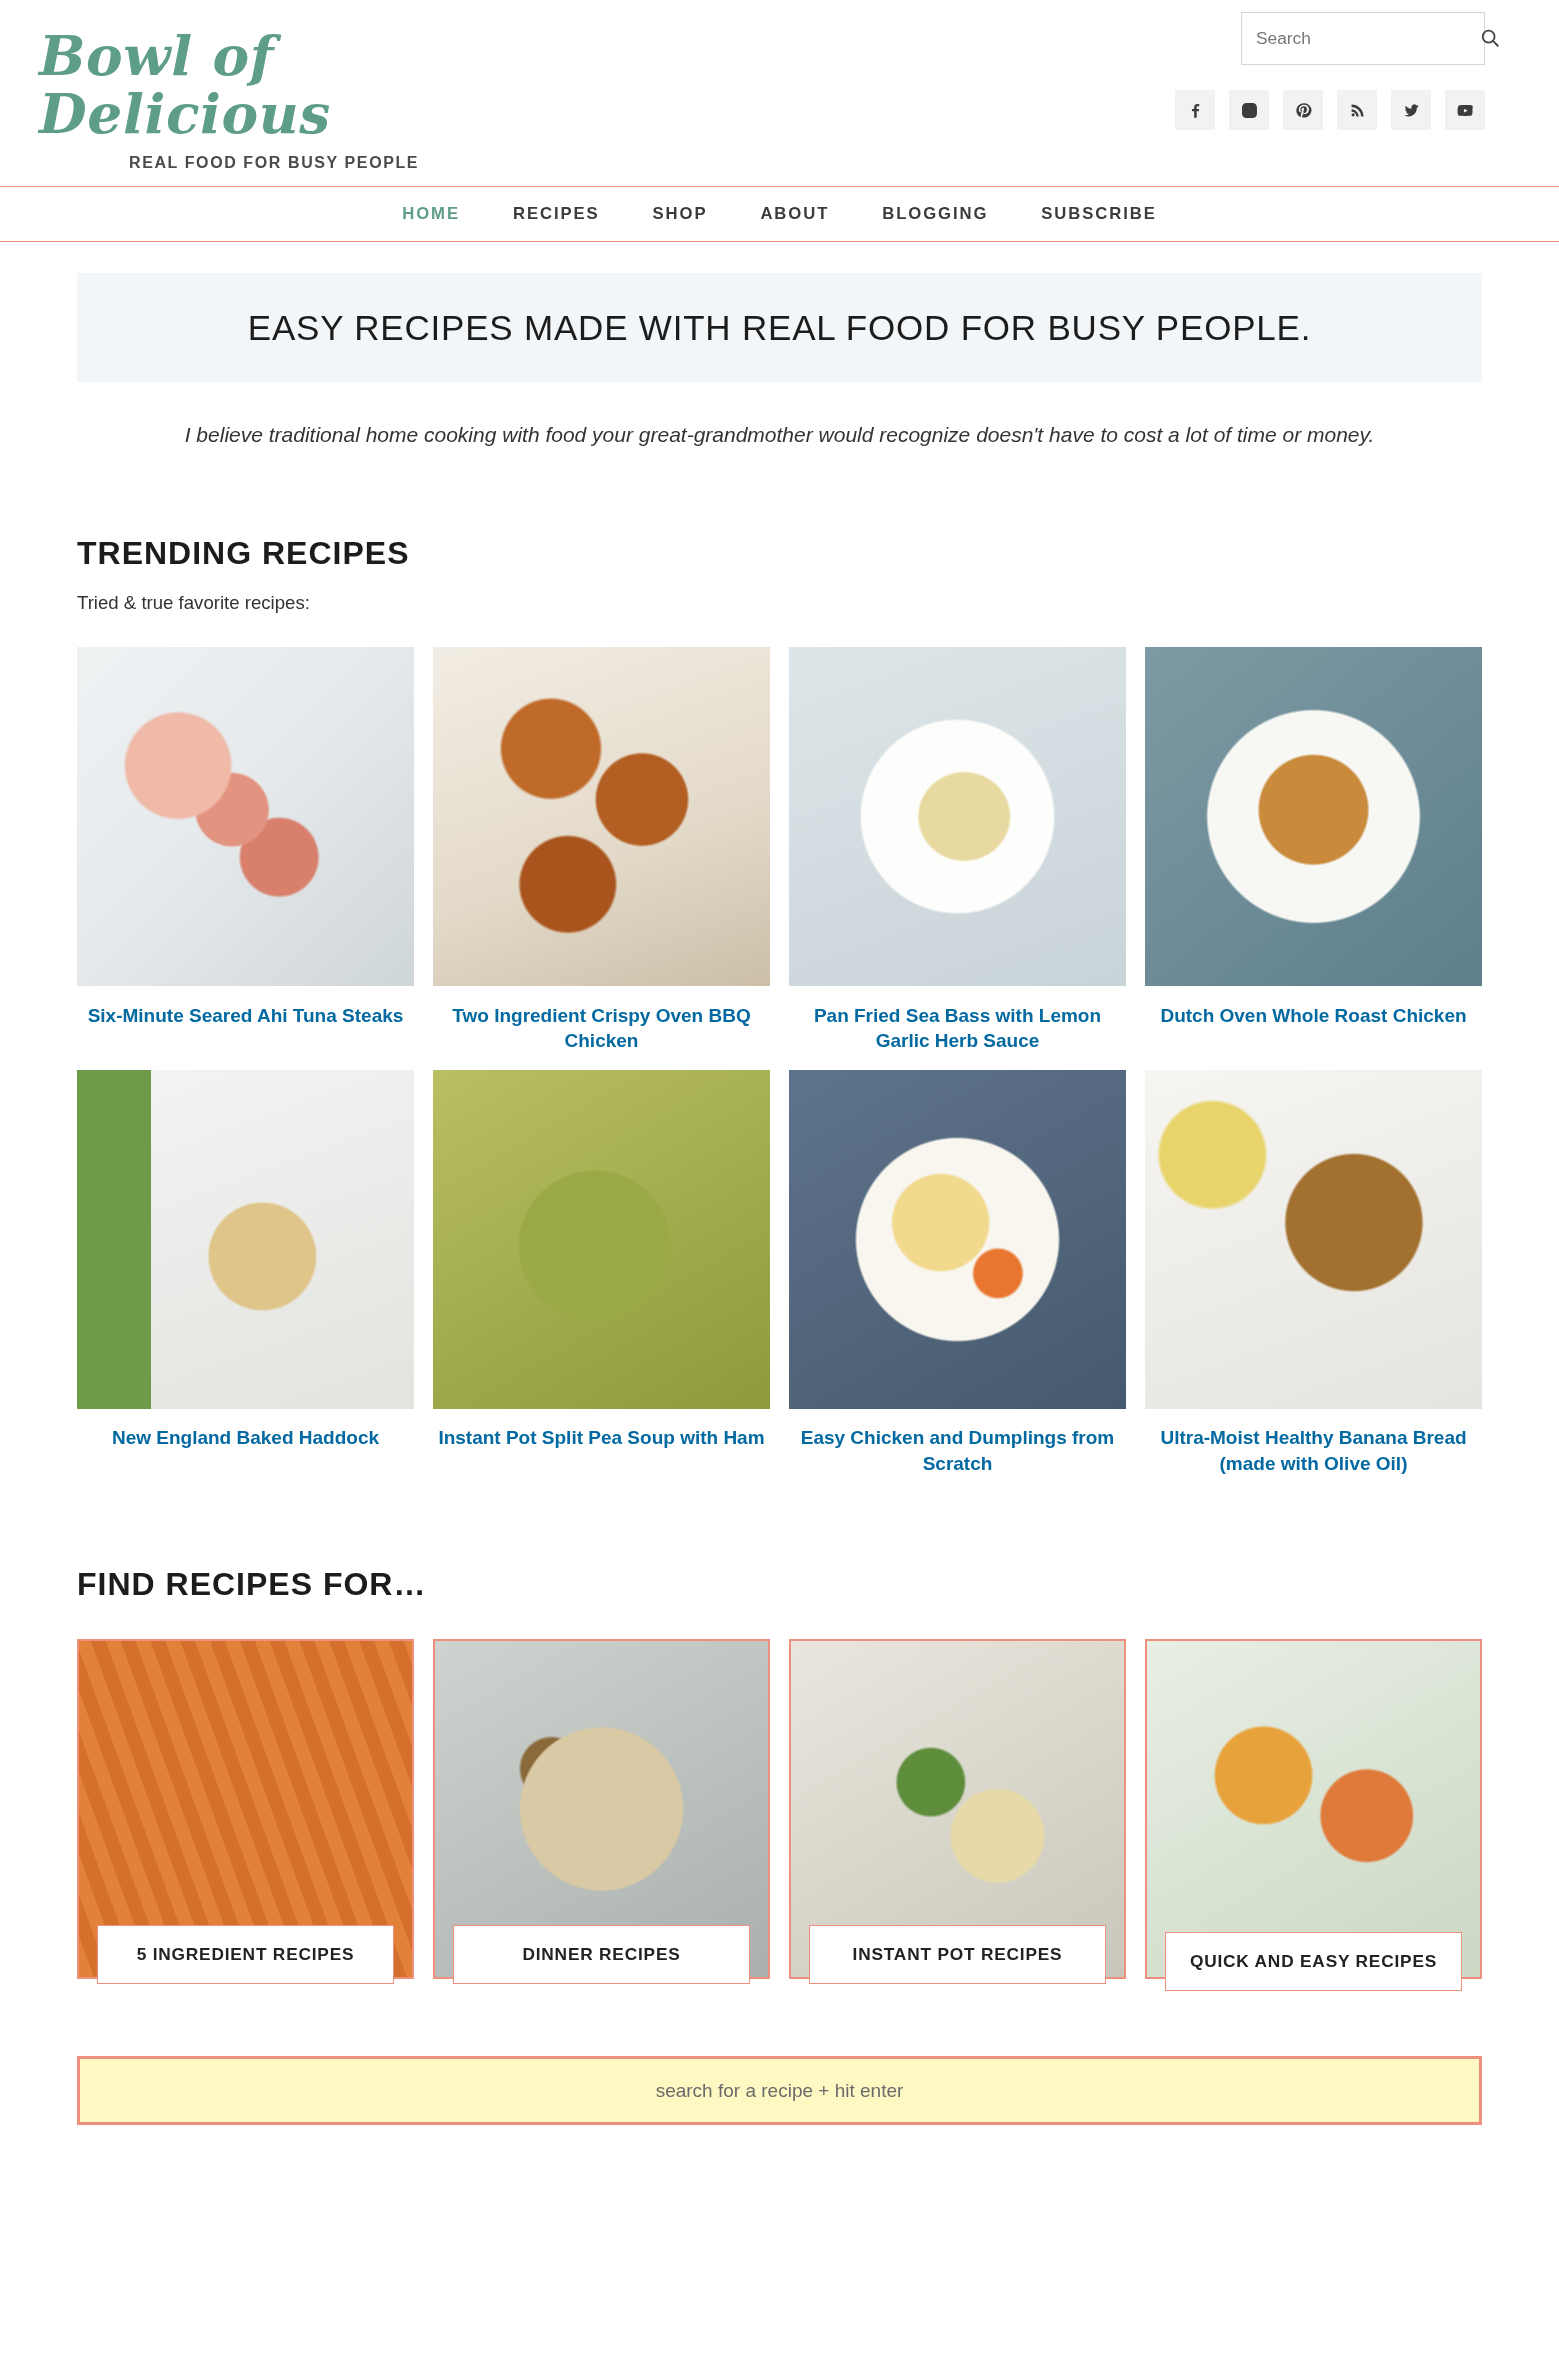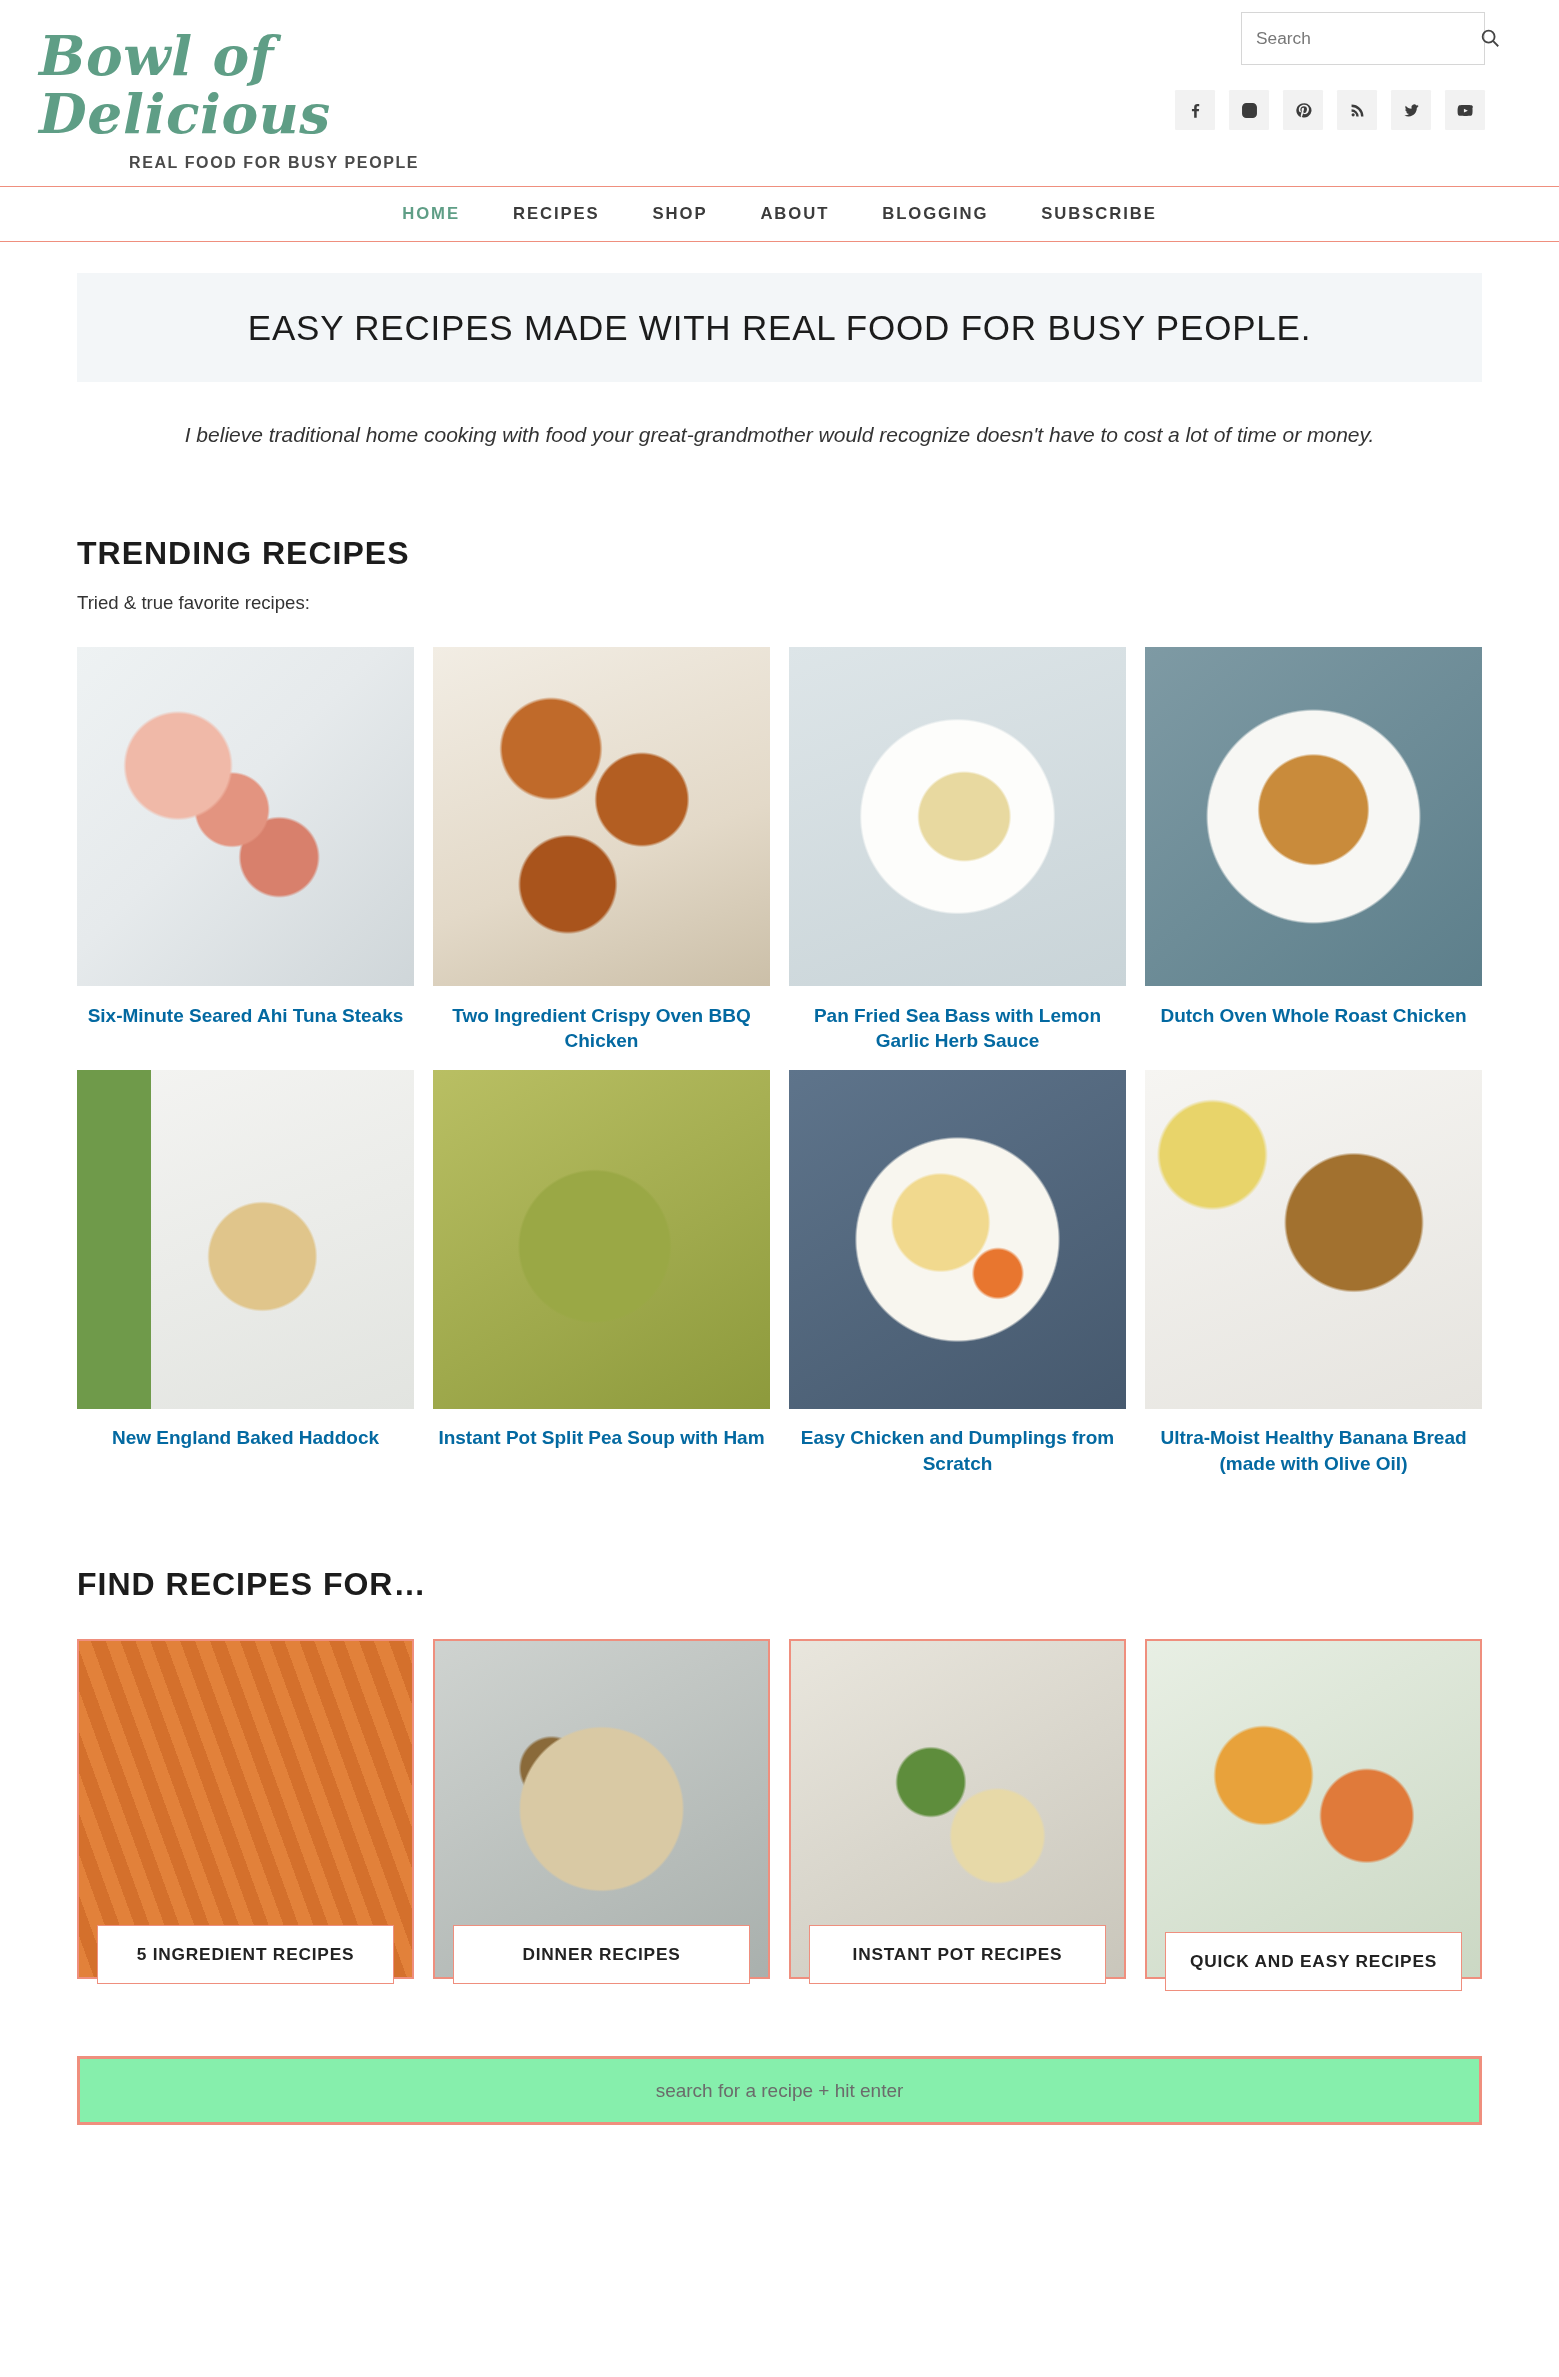--- a/index.html
+++ b/index.html
@@ -206,21 +206,21 @@
   .cat-card.tall .cat-caption { bottom: -14px; }
 
   
   .big-search {
     margin: 77px 77px 39px 77px;
     border: 3.2px solid #ef8f7e;
     height: 69px;
     display: flex;
     align-items: center;
     justify-content: center;
-    background: #86efac;
+    background: #fef9c3;
   }
   .big-search input {
     width: 100%;
     height: 100%;
     border: none;
     outline: none;
     text-align: center;
     font-size: 19px;
     color: #555;
     font-family: "Liberation Sans", sans-serif;

